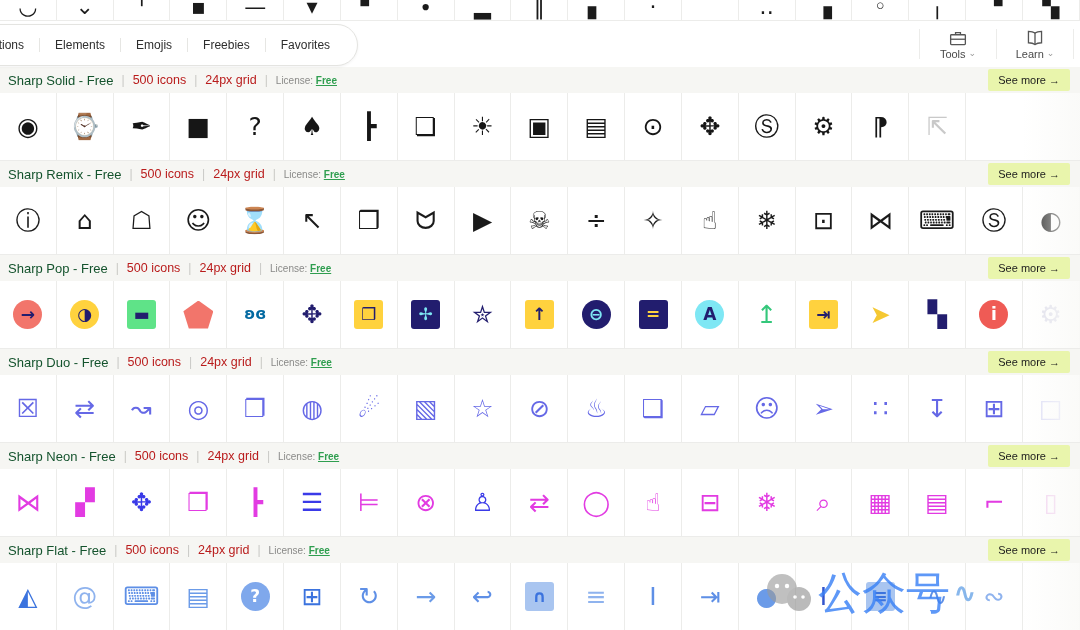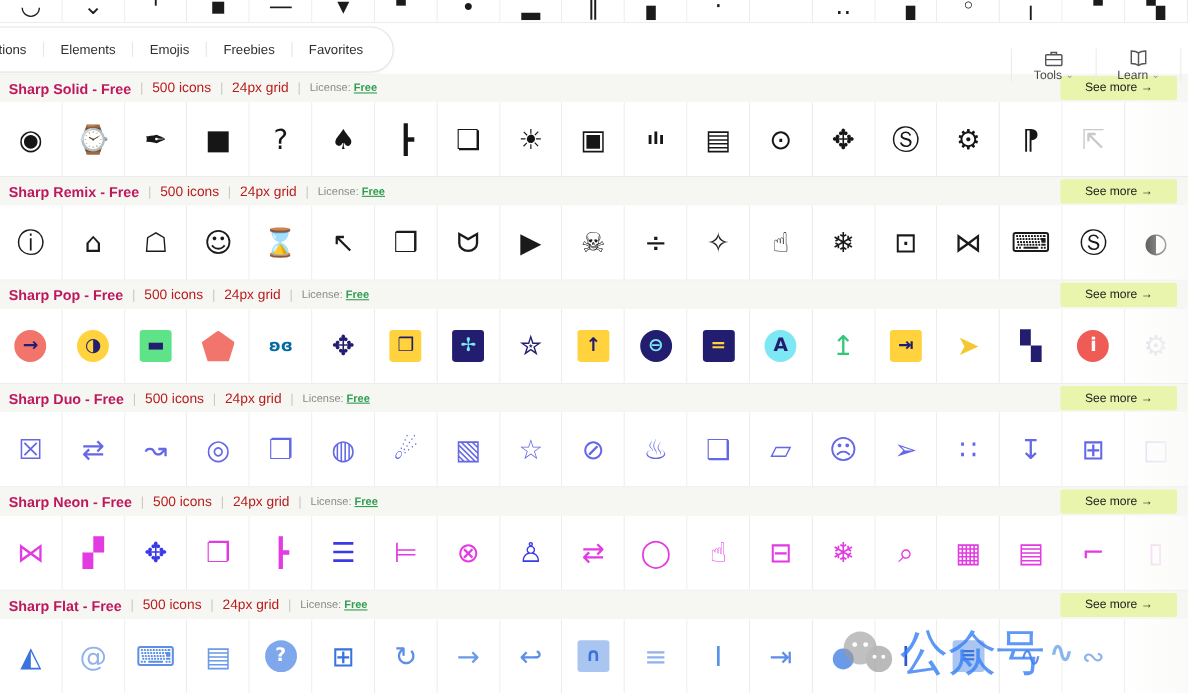--- a/index.html
+++ b/index.html
@@ -11,37 +11,37 @@
          justify-content:center;overflow:hidden;background:#fff;box-sizing:border-box}
   .sg{font-family:"DejaVu Sans",sans-serif;font-size:22px;line-height:1;color:#1b1b1b;
       transform:translateY(-3px)}
   
   #navbar{height:46px;position:relative;background:#fff}
   #tabs{position:absolute;left:-36px;top:3px;height:40px;background:#fff;
         border:1px solid #E4E4E1;border-radius:21px;display:flex;align-items:center;
         padding:0 12px;box-shadow:0 1px 3px rgba(0,0,0,.05)}
   .tab{padding:0 15px;font-size:12px;color:#2e2e2e;cursor:pointer;white-space:nowrap}
   .tab-div{width:1px;height:14px;background:#E6E6E3}
-  #nav-right{position:absolute;right:0;top:15px;height:46px;display:flex;align-items:center}
+  #nav-right{position:absolute;right:0;top:0;height:46px;display:flex;align-items:center}
   .nav-item{display:flex;flex-direction:column;align-items:center;justify-content:center;
             width:64px;gap:1px;cursor:pointer}
   .nav-label{font-size:11px;color:#4a4a4a;display:flex;align-items:center;gap:3px}
   .chev{font-size:9px;color:#999;line-height:1}
   .nav-div{width:1px;height:30px;background:#ECECEA;margin:0 6px}
   
   .set{height:94px}
   .sec-head{height:26px;background:#F6F6F3;display:flex;align-items:center;
             padding:0 8px;gap:8px;box-sizing:border-box}
-  .sec-title{font-size:13px;font-weight:bold;color:#be185d;white-space:nowrap}
+  .sec-title{font-size:13px;font-weight:normal;color:#14532d;white-space:nowrap}
   .sep{color:#C9C9C5;font-size:12px}
   .meta{font-size:12.5px;color:#b91c1c;white-space:nowrap}
   .lic{font-size:10px;color:#8a8a88;white-space:nowrap}
   .lic-link{color:#2F9E4F;font-weight:bold;text-decoration:underline;cursor:pointer}
   .see-more{margin-left:auto;background:#E9F5AC;border:none;font-size:11px;color:#1c1c1c;
-            padding:5px 22px;border-radius:2px;cursor:pointer;margin-right:2px;
+            padding:5px 10px;border-radius:2px;cursor:pointer;margin-right:2px;
             font-family:"Liberation Sans",sans-serif;white-space:nowrap}
   .grid-row{display:flex;height:68px;position:relative;background:#fff;
             border-bottom:1px solid #ECECEA;box-sizing:border-box}
   .cell{flex:0 0 56.84px;display:flex;align-items:center;justify-content:center;
         border-right:1px solid #ECECEA;background:#fff;box-sizing:border-box;cursor:pointer}
   .ic{font-family:"DejaVu Sans",sans-serif;font-size:25px;line-height:1;
       display:flex;align-items:center;justify-content:center}
   .ic.multi{font-size:15px;font-weight:bold;letter-spacing:0}
   .ic.shaped{width:29px;height:29px;font-size:17px;font-weight:bold}
   .ic.circle{border-radius:50%}
@@ -196,23 +196,20 @@
         <div class="cell">
           <span class="ic" style="color: rgb(22, 22, 22);">❏</span>
         </div>
         <div class="cell">
           <span class="ic" style="color: rgb(22, 22, 22);">☀</span>
         </div>
         <div class="cell">
           <span class="ic" style="color: rgb(22, 22, 22);">▣</span>
         </div>
         <div class="cell">
-          <span class="ic multi" style="color: rgb(22, 22, 22);">ılı</span>
-        </div>
-        <div class="cell">
           <span class="ic" style="color: rgb(22, 22, 22);">▤</span>
         </div>
         <div class="cell">
           <span class="ic" style="color: rgb(22, 22, 22);">⊙</span>
         </div>
         <div class="cell">
           <span class="ic" style="color: rgb(22, 22, 22);">✥</span>
         </div>
         <div class="cell">
           <span class="ic" style="color: rgb(22, 22, 22);">Ⓢ</span>

